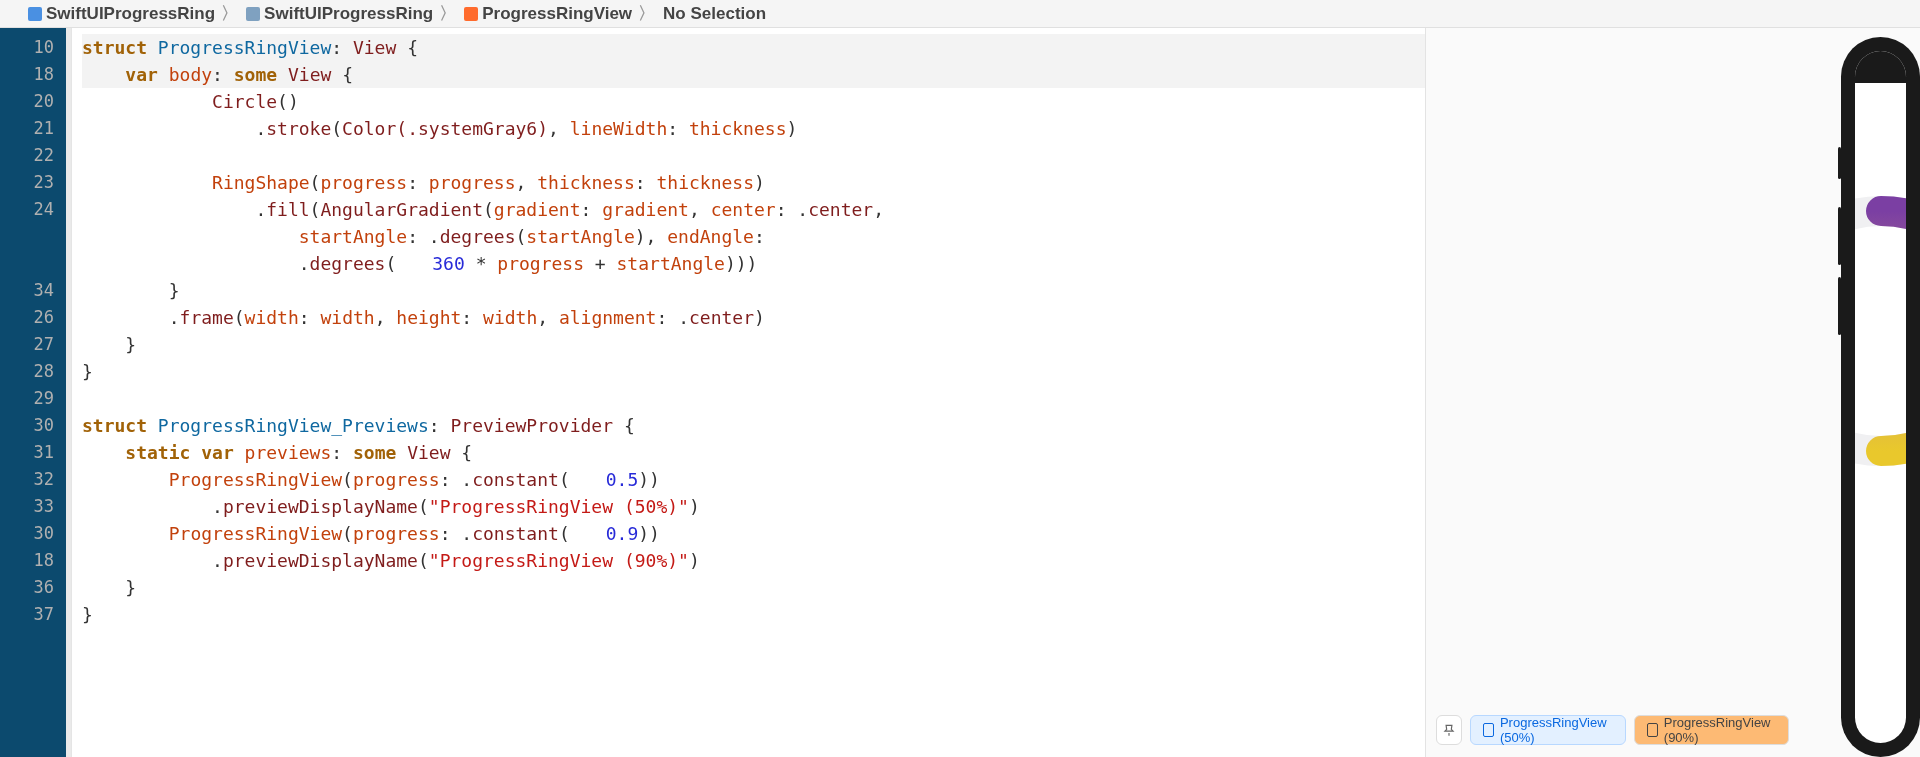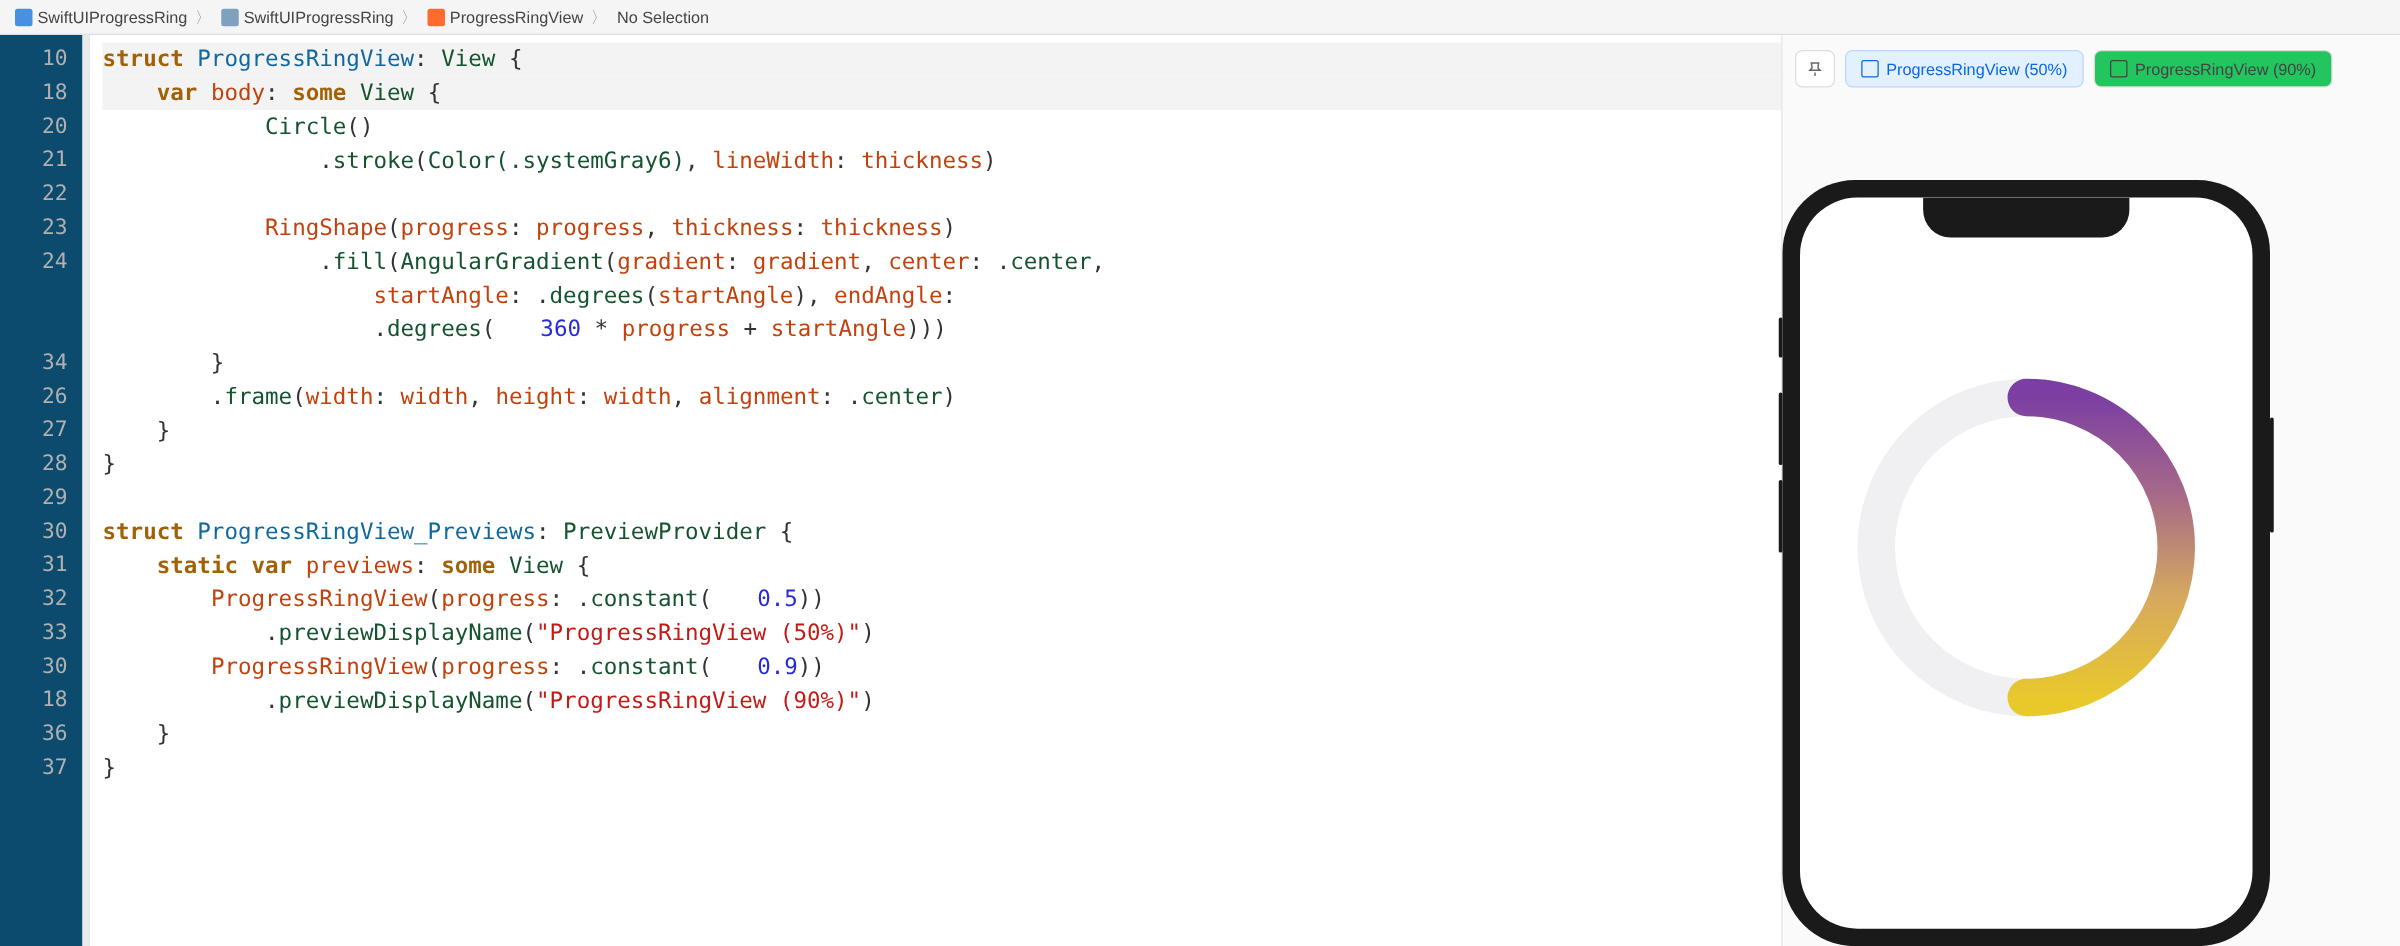--- a/index.html
+++ b/index.html
@@ -9,24 +9,25 @@
     background: #fff;
     color: #333;
     overflow: hidden;
   }
   .breadcrumb-bar {
     display: flex;
     align-items: center;
     height: 28px;
     background: #f5f5f5;
     border-bottom: 1px solid #e0e0e0;
-    padding: 0 12px;
+    padding: 0 28px;
     gap: 6px;
-    font-size: 13px;
+    font-size: 17px;
     color: #444;
+    font-weight: bold;
   }
   .crumb { display: flex; align-items: center; gap: 4px; white-space: nowrap; }
   .crumb .sep { color: #999; margin: 0 2px; }
   .icon-sq { width: 14px; height: 14px; border-radius: 2px; display: inline-block; }
   .icon-app { background: #4a90e2; }
   .icon-folder { background: #7fa1c0; }
   .icon-swift {
     width: 14px; height: 14px; display: inline-block;
     background: #ff6b2d; border-radius: 2px;
   }
@@ -60,33 +61,33 @@
   .code {
     flex: 1;
     padding: 6px 0 0 10px;
     white-space: pre;
     position: relative;
   }
   .line { height: 27px; }
   .line.sticky { background: #f3f3f3; }
   .kw-pink { color: #a16207; font-weight: 700; }
   .kw-teal { color: #c2410c; }
-  .kw-purple { color: #14532d; }
+  .kw-purple { color: #7f1d1d; }
   .kw-navy { color: #0f68a0; }
   .kw-num { color: #272ad8; margin-left: 36px; }
   .kw-str { color: #c41a16; }
   .kw-punc { color: #333; }
   
   .preview-panel {
     width: 495px;
     background: #fafafa;
     border-left: 1px solid #e3e3e3;
     display: flex;
-    flex-direction: column;
-    align-items: flex-start;
+    flex-direction: row;
+    align-items: flex-end;
     gap: 42px;
   }
   .preview-controls {
     display: flex;
     gap: 8px;
     padding: 12px 10px;
     width: 100%;
     justify-content: flex-start;
     align-items: center;
   }
@@ -96,21 +97,21 @@
     border: 1px solid #ddd;
     border-radius: 6px;
     display: flex;
     align-items: center;
     justify-content: center;
     color: #666;
   }
   .preview-pill {
     height: 30px;
     padding: 0 12px;
-    background: #22c55e;
+    background: #fdba74;
     border: 1px solid #ddd;
     border-radius: 6px;
     display: flex;
     align-items: center;
     gap: 6px;
     font-size: 13px;
     color: #444;
     cursor: pointer;
   }
   .preview-pill.active {

